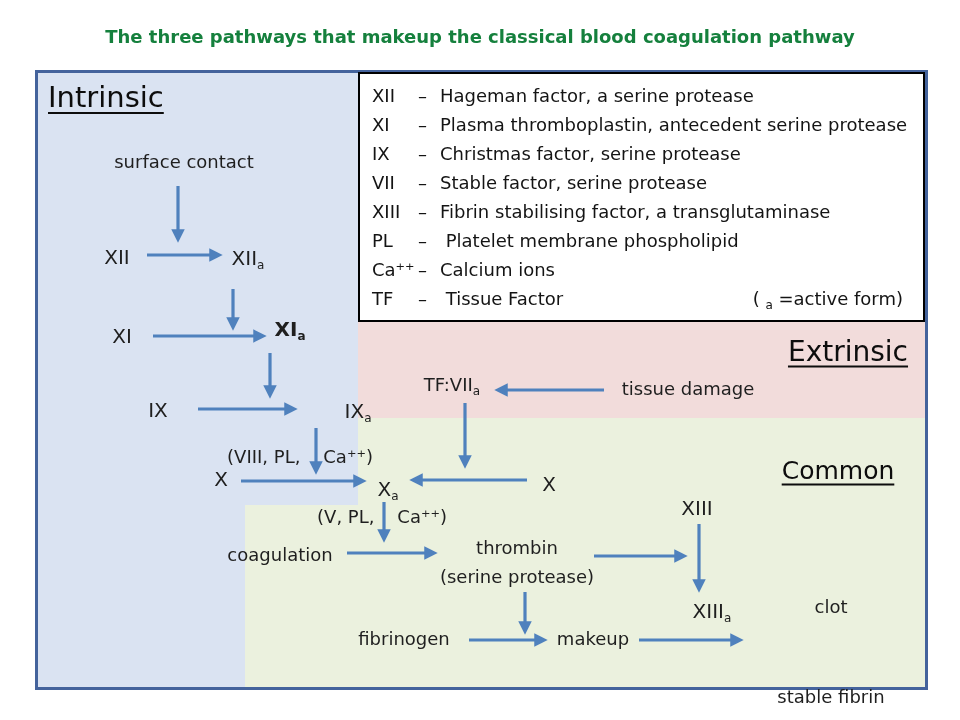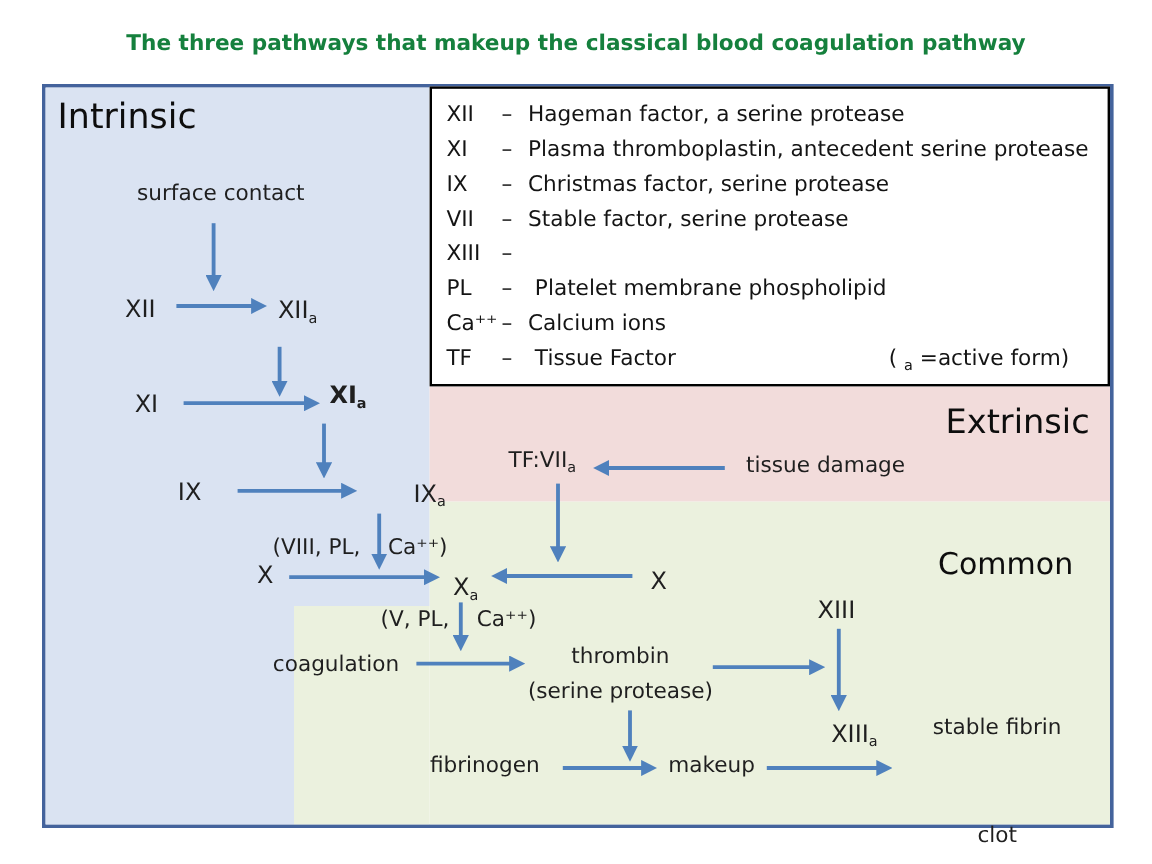--- a/index.html
+++ b/index.html
@@ -21,28 +21,28 @@
   .bg-extrinsic { background:#f2dcdb; }
   .bg-common    { background:#ebf1de; }
   .legend-box {
     position:absolute; left:358px; top:72px; width:567px; height:250px;
     background:#ffffff; border:2px solid #000; box-sizing:border-box;
     padding:7px 10px 0 12px; z-index:3;
   }
   .lg-row { display:flex; font-size:18px; line-height:29px; color:#141414; white-space:pre; }
   .lg-abbr { width:46px; flex:0 0 46px; }
   .lg-dash { width:22px; flex:0 0 22px; }
-  .lg-note { margin-left:auto; margin-right:22px; }
+  .lg-note { margin-left:auto; margin-right:10px; }
   .sub { font-size:12px; vertical-align:-4px; line-height:0; }
   .node {
     position:absolute; transform:translate(-50%,-50%);
     font-size:18px; white-space:pre; z-index:4; color:#1f1f1f;
   }
   .factor { font-size:20px; }
-  .heading { text-underline-offset:5px; color:#0d0d0d; }
+  .heading { text-decoration:underline; text-underline-offset:5px; color:#0d0d0d; }
   .h-intrinsic { position:absolute; left:48px; top:80px; font-size:29px; z-index:4; transform:none; }
   .h-extrinsic { font-size:28px; }
   .h-common { font-size:25px; }
   .two-line { text-align:center; line-height:30px; }
   #arrows { position:absolute; left:0; top:0; z-index:3; pointer-events:none; }
 </style>
 </head>
 <body>
 
 <div id="canvas">
@@ -74,20 +74,21 @@
       <span class="lg-desc">Christmas factor, serine protease</span>
     </div>
     <div class="lg-row">
       <span class="lg-abbr">VII</span>
       <span class="lg-dash">–</span>
       <span class="lg-desc">Stable factor, serine protease</span>
     </div>
     <div class="lg-row">
       <span class="lg-abbr">XIII</span>
       <span class="lg-dash">–</span>
+      <span class="lg-desc">Fibrin stabilising factor, a transglutaminase</span>
     </div>
     <div class="lg-row">
       <span class="lg-abbr">PL</span>
       <span class="lg-dash">–</span>
       <span class="lg-desc"> Platelet membrane phospholipid</span>
     </div>
     <div class="lg-row">
       <span class="lg-abbr">Ca⁺⁺</span>
       <span class="lg-dash">–</span>
       <span class="lg-desc">Calcium ions</span>
@@ -155,17 +156,17 @@
   <div class="node" style="left:280px;top:554px;">coagulation</div>
   <div class="node" style="left:517px;top:547px;">thrombin</div>
   <div class="node" style="left:517px;top:576px;">(serine protease)</div>
 
   <div class="node factor" style="left:697px;top:508px;">XIII</div>
   <div class="node factor" style="left:712px;top:611px;text-align:center;"><span>XIII</span><span class="sub">a</span></div>
 
   <div class="node" style="left:404px;top:638px;">fibrinogen</div>
   <div class="node" style="left:593px;top:638px;">makeup</div>
   <div class="node two-line" style="left:831px;top:652px;">
+    <div>clot</div>
     <div>stable fibrin</div>
-    <div>clot</div>
   </div>
 
 </div>
 
 </body></html>

